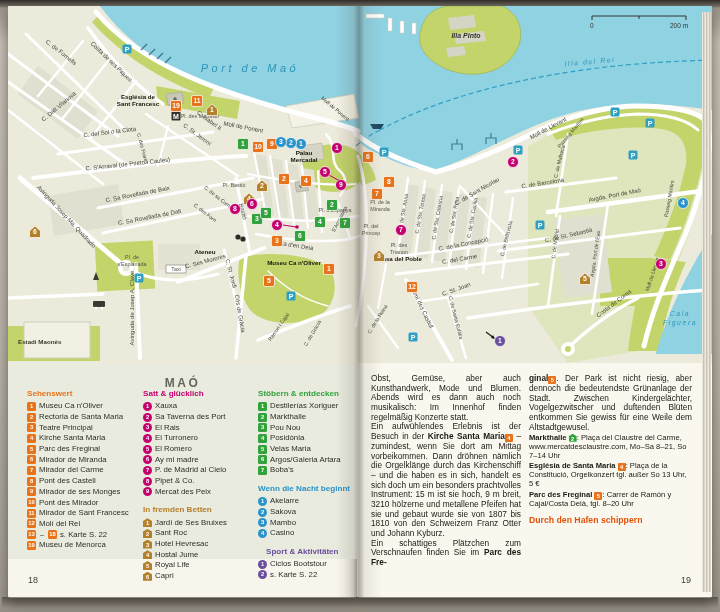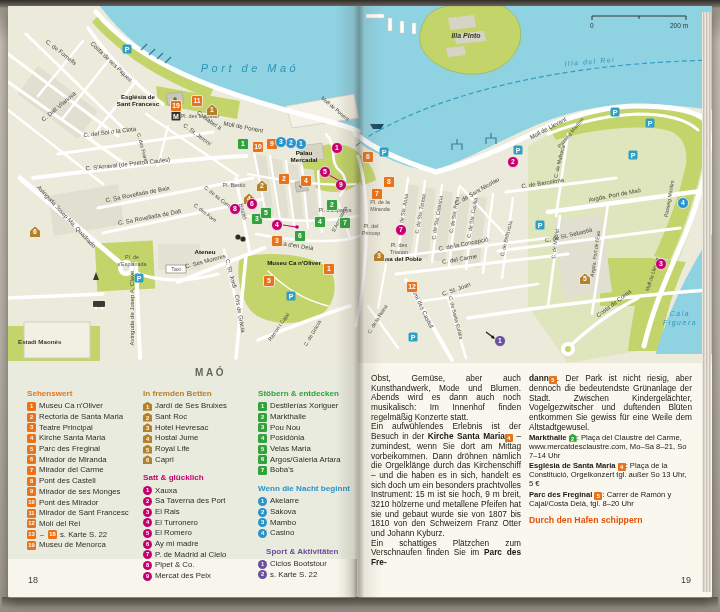--- a/index.html
+++ b/index.html
@@ -29,22 +29,22 @@
   .ml-island{font-size:7px;font-style:italic;fill:#33332a;font-weight:bold;}
   .ml-poi{font-size:6.2px;font-weight:bold;fill:#17170f;}
   .ml-place{font-size:5.4px;fill:#56564b;}
   .ml-poi-green{font-size:6.2px;font-weight:bold;fill:#3b3b2d;}
   .mk-txt{fill:#fff;font-weight:bold;font-size:6.8px;text-anchor:middle;}
   .p-txt{fill:#fff;font-weight:bold;font-size:7px;text-anchor:middle;}
   .scale-txt{font-size:6.5px;fill:#33332c;}
 
   
   .legend-bg{left:8px;top:363px;width:349px;height:196px;background:#e9ebdf;}
-  .map-title{left:8px;top:367px;width:349px;text-align:center;font-size:10px;
-        font-weight:bold;letter-spacing:2.5px;color:#66665e;margin-left:28px;}
+  .map-title{left:8px;top:376px;width:349px;text-align:center;font-size:12px;
+        font-weight:bold;letter-spacing:2.5px;color:#66665e;}
   .lg-col{top:389px;font-size:7.8px;line-height:1.22;color:#2d2d26;}
   .lg-col1{left:27px;width:112px;}
   .lg-col2{left:143px;width:112px;}
   .lg-col3{left:258px;width:96px;}
   .lg-sec{margin-bottom:2px;}
   .lg-sec + .lg-sec{margin-top:9px;}
   .lg-title{font-weight:bold;font-size:8.1px;margin-bottom:2.5px;}
   .lg-item{display:flex;align-items:flex-start;gap:3px;margin:1.2px 0;}
   .lg-item .txt{flex:1;}
   .mk{display:inline-block;width:9px;height:9px;border-radius:1.5px;color:#fff;
@@ -597,20 +597,59 @@
           <div class="txt">s. Karte S. 22</div>
         </div>
         <div class="lg-item">
           <span class="mk" style="background: rgb(232, 115, 26);">19</span>
           <div class="txt">Museu de Menorca</div>
         </div>
       </div>
     </div>
   <div class="abs lg-col lg-col2" id="legend-col-1">
       <div class="lg-sec">
+        <div class="lg-title" style="color: rgb(196, 0, 110);">Satt &amp; glücklich</div>
+        <div class="lg-item">
+          <span class="mk mk-circle" style="background: rgb(196, 0, 110);">1</span>
+          <div class="txt">Xauxa</div>
+        </div>
+        <div class="lg-item">
+          <span class="mk mk-circle" style="background: rgb(196, 0, 110);">2</span>
+          <div class="txt">Sa Taverna des Port</div>
+        </div>
+        <div class="lg-item">
+          <span class="mk mk-circle" style="background: rgb(196, 0, 110);">3</span>
+          <div class="txt">El Rais</div>
+        </div>
+        <div class="lg-item">
+          <span class="mk mk-circle" style="background: rgb(196, 0, 110);">4</span>
+          <div class="txt">El Turronero</div>
+        </div>
+        <div class="lg-item">
+          <span class="mk mk-circle" style="background: rgb(196, 0, 110);">5</span>
+          <div class="txt">El Romero</div>
+        </div>
+        <div class="lg-item">
+          <span class="mk mk-circle" style="background: rgb(196, 0, 110);">6</span>
+          <div class="txt">Ay mi madre</div>
+        </div>
+        <div class="lg-item">
+          <span class="mk mk-circle" style="background: rgb(196, 0, 110);">7</span>
+          <div class="txt">P. de Madrid al Cielo</div>
+        </div>
+        <div class="lg-item">
+          <span class="mk mk-circle" style="background: rgb(196, 0, 110);">8</span>
+          <div class="txt">Pipet &amp; Co.</div>
+        </div>
+        <div class="lg-item">
+          <span class="mk mk-circle" style="background: rgb(196, 0, 110);">9</span>
+          <div class="txt">Mercat des Peix</div>
+        </div>
+      </div>
+      <div class="lg-sec">
         <div class="lg-title" style="color: rgb(181, 128, 42);">In fremden Betten</div>
         <div class="lg-item">
           <span class="mk mk-house" style="background: rgb(181, 128, 42);">1</span>
           <div class="txt">Jardí de Ses Bruixes</div>
         </div>
         <div class="lg-item">
           <span class="mk mk-house" style="background: rgb(181, 128, 42);">2</span>
           <div class="txt">Sant Roc</div>
         </div>
         <div class="lg-item">
@@ -621,59 +660,20 @@
           <span class="mk mk-house" style="background: rgb(181, 128, 42);">4</span>
           <div class="txt">Hostal Jume</div>
         </div>
         <div class="lg-item">
           <span class="mk mk-house" style="background: rgb(181, 128, 42);">5</span>
           <div class="txt">Royal Life</div>
         </div>
         <div class="lg-item">
           <span class="mk mk-house" style="background: rgb(181, 128, 42);">6</span>
           <div class="txt">Capri</div>
-        </div>
-      </div>
-      <div class="lg-sec">
-        <div class="lg-title" style="color: rgb(196, 0, 110);">Satt &amp; glücklich</div>
-        <div class="lg-item">
-          <span class="mk mk-circle" style="background: rgb(196, 0, 110);">1</span>
-          <div class="txt">Xauxa</div>
-        </div>
-        <div class="lg-item">
-          <span class="mk mk-circle" style="background: rgb(196, 0, 110);">2</span>
-          <div class="txt">Sa Taverna des Port</div>
-        </div>
-        <div class="lg-item">
-          <span class="mk mk-circle" style="background: rgb(196, 0, 110);">3</span>
-          <div class="txt">El Rais</div>
-        </div>
-        <div class="lg-item">
-          <span class="mk mk-circle" style="background: rgb(196, 0, 110);">4</span>
-          <div class="txt">El Turronero</div>
-        </div>
-        <div class="lg-item">
-          <span class="mk mk-circle" style="background: rgb(196, 0, 110);">5</span>
-          <div class="txt">El Romero</div>
-        </div>
-        <div class="lg-item">
-          <span class="mk mk-circle" style="background: rgb(196, 0, 110);">6</span>
-          <div class="txt">Ay mi madre</div>
-        </div>
-        <div class="lg-item">
-          <span class="mk mk-circle" style="background: rgb(196, 0, 110);">7</span>
-          <div class="txt">P. de Madrid al Cielo</div>
-        </div>
-        <div class="lg-item">
-          <span class="mk mk-circle" style="background: rgb(196, 0, 110);">8</span>
-          <div class="txt">Pipet &amp; Co.</div>
-        </div>
-        <div class="lg-item">
-          <span class="mk mk-circle" style="background: rgb(196, 0, 110);">9</span>
-          <div class="txt">Mercat des Peix</div>
         </div>
       </div>
     </div>
   <div class="abs lg-col lg-col3" id="legend-col-2">
       <div class="lg-sec">
         <div class="lg-title" style="color: rgb(51, 162, 61);">Stöbern &amp; entdecken</div>
         <div class="lg-item">
           <span class="mk" style="background: rgb(51, 162, 61);">1</span>
           <div class="txt">Destilerías Xoriguer</div>
         </div>
@@ -734,21 +734,21 @@
       </div>
     </div>
   <div class="abs pagenum pn-left">18</div>
 
   <div class="abs art-col art-col1" id="article-col-1">
       <div class="art-p"><span>Obst, Gemüse, aber auch Kunsthandwerk, Mode und Blumen. Abends wird es dann auch noch musikalisch: Im Innenhof finden regelmäßig Konzerte statt.</span></div>
       <div class="art-p"><span>Ein aufwühlendes Erlebnis ist der Besuch in der </span><span class="b">Kirche Santa Maria</span><span class="mki" style="background: rgb(232, 115, 26);">4</span><span> – zumindest, wenn Sie dort am Mittag vorbeikommen. Dann dröhnen nämlich die Orgelklänge durch das Kirchenschiff – und die haben es in sich, handelt es sich doch um ein besonders prachtvolles Instrument: 15 m ist sie hoch, 9 m breit, 3210 hölzerne und metallene Pfeifen hat sie und gebaut wurde sie von 1807 bis 1810 von den Schweizern Franz Otter und Johann Kyburz.</span></div>
       <div class="art-p"><span>Ein schattiges Plätzchen zum Verschnaufen finden Sie im </span><span class="b">Parc des Fre-</span></div>
     </div>
   <div class="abs art-col art-col2" id="article-col-2">
-      <div class="art-p"><span class="b">dann</span><span class="mki" style="background: rgb(232, 115, 26);">5</span><span>. Der Park ist nicht riesig, aber dennoch die bedeutendste Grünanlage der Stadt. Zwischen Kindergelächter, Vogelgezwitscher und duftenden Blüten entkommen Sie gewiss für eine Weile dem Altstadtgewusel.</span></div>
+      <div class="art-p"><span class="b">ginal</span><span class="mki" style="background: rgb(232, 115, 26);">5</span><span>. Der Park ist nicht riesig, aber dennoch die bedeutendste Grünanlage der Stadt. Zwischen Kindergelächter, Vogelgezwitscher und duftenden Blüten entkommen Sie gewiss für eine Weile dem Altstadtgewusel.</span></div>
       <div class="art-info"><span class="b">Markthalle </span><span class="mki mki-house" style="background: rgb(51, 162, 61);">2</span><span>: Plaça del Claustre del Carme, www.mercatdesclaustre.com, Mo–Sa 8–21, So 7–14 Uhr</span></div>
       <div class="art-info"><span class="b">Església de Santa Maria </span><span class="mki" style="background: rgb(232, 115, 26);">4</span><span>: Plaça de la Constitució, Orgelkonzert tgl. außer So 13 Uhr, 5 €</span></div>
       <div class="art-info"><span class="b">Parc des Freginal </span><span class="mki" style="background: rgb(232, 115, 26);">5</span><span>: Carrer de Ramón y Cajal/Costa Deià, tgl. 8–20 Uhr</span></div>
       <div class="art-h"><span>Durch den Hafen schippern</span></div>
     </div>
   <div class="abs pagenum pn-right">19</div>
 
   <div class="abs spine"></div>
   <div class="abs page-edge-right"></div>
   <div class="abs book-shadow"></div>

